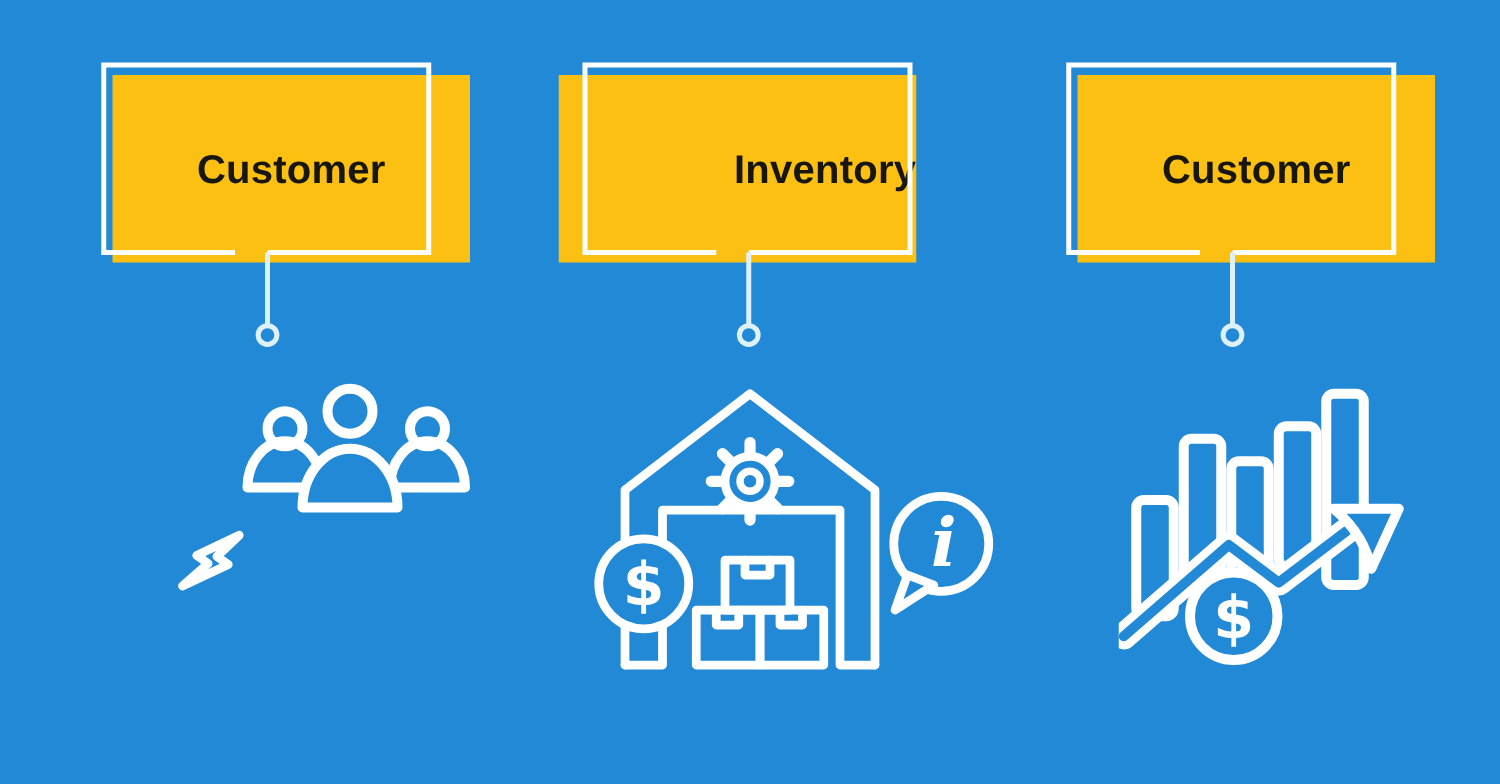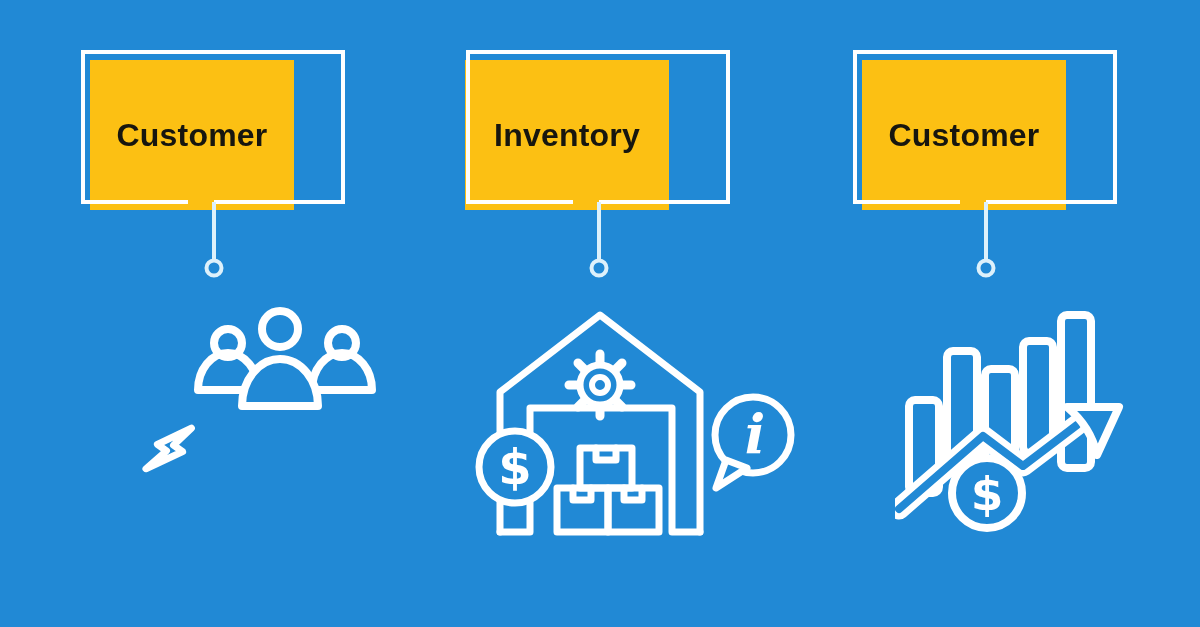--- a/index.html
+++ b/index.html
@@ -2,21 +2,21 @@
 <html><head>
 <meta charset="utf-8">
 <style>
   html,body{margin:0;padding:0;background:#555;}
   .canvas{
     position:relative;width:1200px;height:627px;overflow:hidden;
     background:#2189d5;
     font-family:"Liberation Sans",sans-serif;
   }
   .card{
-    position:absolute;top:60px;width:204px;height:150px;
+    position:absolute;top:60px;width:286px;height:150px;
     background:#fcc013;
     display:flex;flex-direction:column;align-items:center;justify-content:center;
     text-align:center;
   }
   .card .line{
     font-size:32px;font-weight:700;color:#17160f;line-height:47px;
     letter-spacing:0.2px;white-space:nowrap;
   }
   .frame-svg{position:absolute;top:48px;width:270px;height:240px;pointer-events:none;}
   .icon-svg{position:absolute;pointer-events:none;}
@@ -53,21 +53,21 @@
       <g transform="translate(163,443) rotate(45)">
         <path class="stroke8" d="M-60,-55 V0 A60,60 0 0 0 60,0 V-55 H26 V0 A26,26 0 0 1 -26,0 V-55 Z"></path>
         <path class="stroke8" d="M-60,-30 H-26"></path>
         <path class="stroke8" d="M26,-30 H60"></path>
       </g>
       <path class="stroke" transform="translate(85,150) rotate(25)" d="M11,-27 L-13,2 L-2,4 L-13,29 L13,-2 L2,-4 Z"></path>
     </svg>
   </div>
 
   <div>
-    <div class="card" style="left:465px;">
+    <div class="card" style="left:447px;align-items:flex-end;">
       <div class="line">Inventory</div>
     </div>
     <svg class="frame-svg" style="left:463px;" viewBox="0 0 270 240">
       <path d="M136,154 H265 V4 H5 V154 H110" fill="none" stroke="#ffffff" stroke-width="4"></path>
       <path d="M136,154 V212" fill="none" stroke="#ddf1fb" stroke-width="4"></path>
       <circle cx="136" cy="220" r="7.5" fill="none" stroke="#ddf1fb" stroke-width="4"></circle>
     </svg>
     <svg class="icon-svg" style="left:470px;top:300px;" width="340" height="245" viewBox="0 0 340 245">
 
       <path class="stroke" d="M30,232 V92 L130,15 L230,92 V232"></path>

